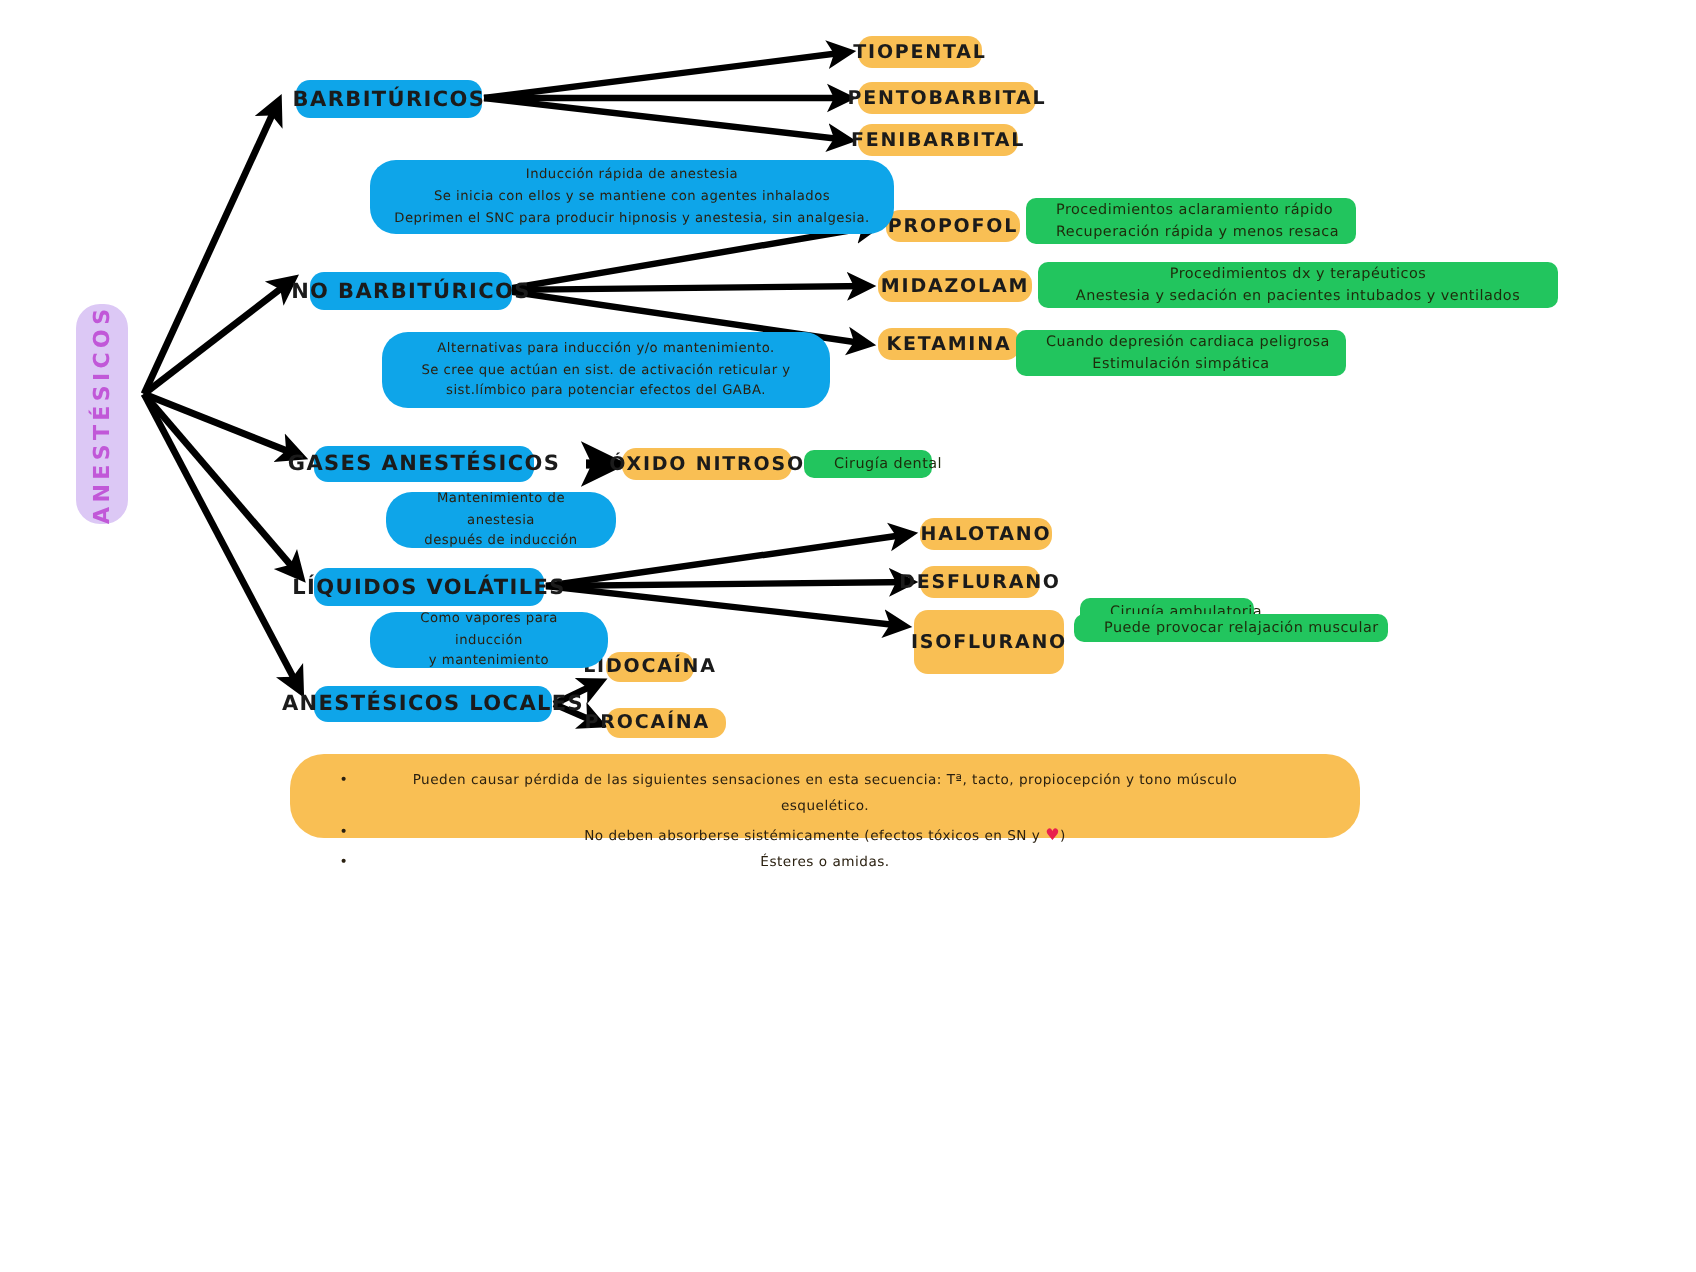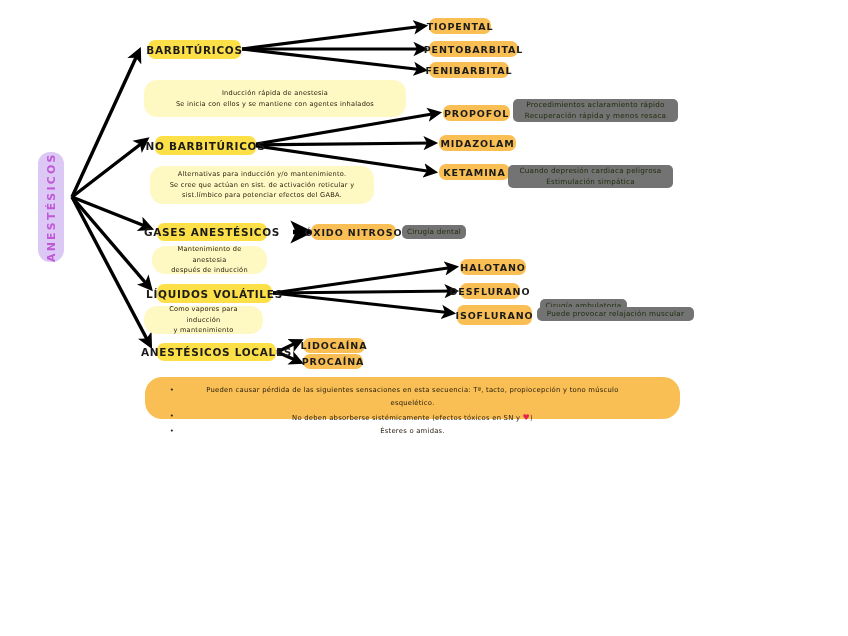--- a/index.html
+++ b/index.html
@@ -47,59 +47,60 @@
     border-radius: 12px;
     color: #c158d8;
     font-size: 11px;
     font-weight: bold;
     letter-spacing: 2.2px;
     writing-mode: vertical-rl;
     transform: rotate(180deg);
   }
 
   .cat {
-    background: #fde047;
+    background: #0ea5e9;
     border-radius: 7px;
     color: #1b1b1b;
     font-size: 10.5px;
     font-weight: bold;
     letter-spacing: 0.7px;
     padding: 0 8px;
   }
 
   .drug {
     background: #f9bf54;
     border-radius: 7px;
     color: #1b1b1b;
     font-size: 9.5px;
     font-weight: bold;
     letter-spacing: 0.9px;
     padding: 0 8px;
   }
 
   .note {
-    background: #fef9c3;
+    background: #0ea5e9;
     border-radius: 13px;
     color: #2a2010;
     font-size: 6.6px;
     letter-spacing: 0.25px;
     padding: 4px 8px;
     line-height: 1.65;
     flex-direction: column;
     white-space: normal;
+    margin-left: 41px;
   }
   .note .ln { display: block; width: 100%; }
 
   .tag {
-    background: #737373;
+    background: #22c55e;
     border-radius: 5px;
     color: #1d2b0a;
     font-size: 7.2px;
     letter-spacing: 0.25px;
-    padding: 2px 5px;
+    padding: 2px 15px;
     line-height: 1.45;
     flex-direction: column;
     white-space: nowrap;
   }
   .tag .ln { display: block; width: 100%; }
   .tag.center .ln { text-align: center; }
 
   
   .panel {
     position: absolute;
@@ -236,35 +237,36 @@
   </div>
 
   <div class="node drug" style="left:460px; top:259px; width:66px; height:16px;">
     <span>HALOTANO</span>
   </div>
 
   <div class="node drug" style="left:460px; top:283px; width:60px; height:16px;">
     <span>DESFLURANO</span>
   </div>
 
-  <div class="node drug" style="left:457px; top:305px; width:75px; height:20px;">
+  <div class="node drug" style="left:457px; top:305px; width:75px; height:32px;">
     <span>ISOFLURANO</span>
   </div>
 
-  <div class="node drug" style="left:303px; top:338px; width:62px; height:15px;">
+  <div class="node drug" style="left:303px; top:326px; width:44px; height:15px;">
     <span>LIDOCAÍNA</span>
   </div>
 
-  <div class="node drug" style="left:303px; top:354px; width:60px; height:15px;">
+  <div class="node drug" style="left:303px; top:354px; width:60px; height:15px;justify-content:flex-end;">
     <span>PROCAÍNA</span>
   </div>
 
   <div class="node note" style="left:144px; top:80px; width:262px; height:37px;">
     <span class="ln">Inducción rápida de anestesia</span>
     <span class="ln">Se inicia con ellos y  se mantiene con agentes inhalados</span>
+    <span class="ln">Deprimen el SNC para producir hipnosis y anestesia, sin analgesia.</span>
   </div>
 
   <div class="node note" style="left:150px; top:166px; width:224px; height:38px;">
     <span class="ln">Alternativas para inducción y/o mantenimiento.</span>
     <span class="ln">Se cree que actúan en sist. de activación reticular y</span>
     <span class="ln">sist.límbico para potenciar efectos del GABA.</span>
   </div>
 
   <div class="node note" style="left:152px; top:246px; width:115px; height:28px;">
     <span class="ln">Mantenimiento de anestesia</span>
@@ -274,20 +276,24 @@
   <div class="node note" style="left:144px; top:306px; width:119px; height:28px;">
     <span class="ln">Como vapores para inducción</span>
     <span class="ln">y mantenimiento</span>
   </div>
 
   <div class="node tag center" style="left:513px; top:99px; width:165px; height:23px;">
     <span class="ln">Procedimientos aclaramiento rápido</span>
     <span class="ln">Recuperación rápida y menos resaca</span>
   </div>
 
+  <div class="node tag center" style="left:519px; top:131px; width:260px; height:23px;">
+    <span class="ln">Procedimientos dx y terapéuticos</span>
+    <span class="ln">Anestesia y sedación en pacientes intubados y ventilados</span>
+  </div>
 
   <div class="node tag center" style="left:508px; top:165px; width:165px; height:23px;">
     <span class="ln">Cuando depresión cardiaca peligrosa</span>
     <span class="ln">Estimulación simpática</span>
   </div>
 
   <div class="node tag center" style="left:402px; top:225px; width:64px; height:14px;">
     <span class="ln">Cirugía dental</span>
   </div>
 

